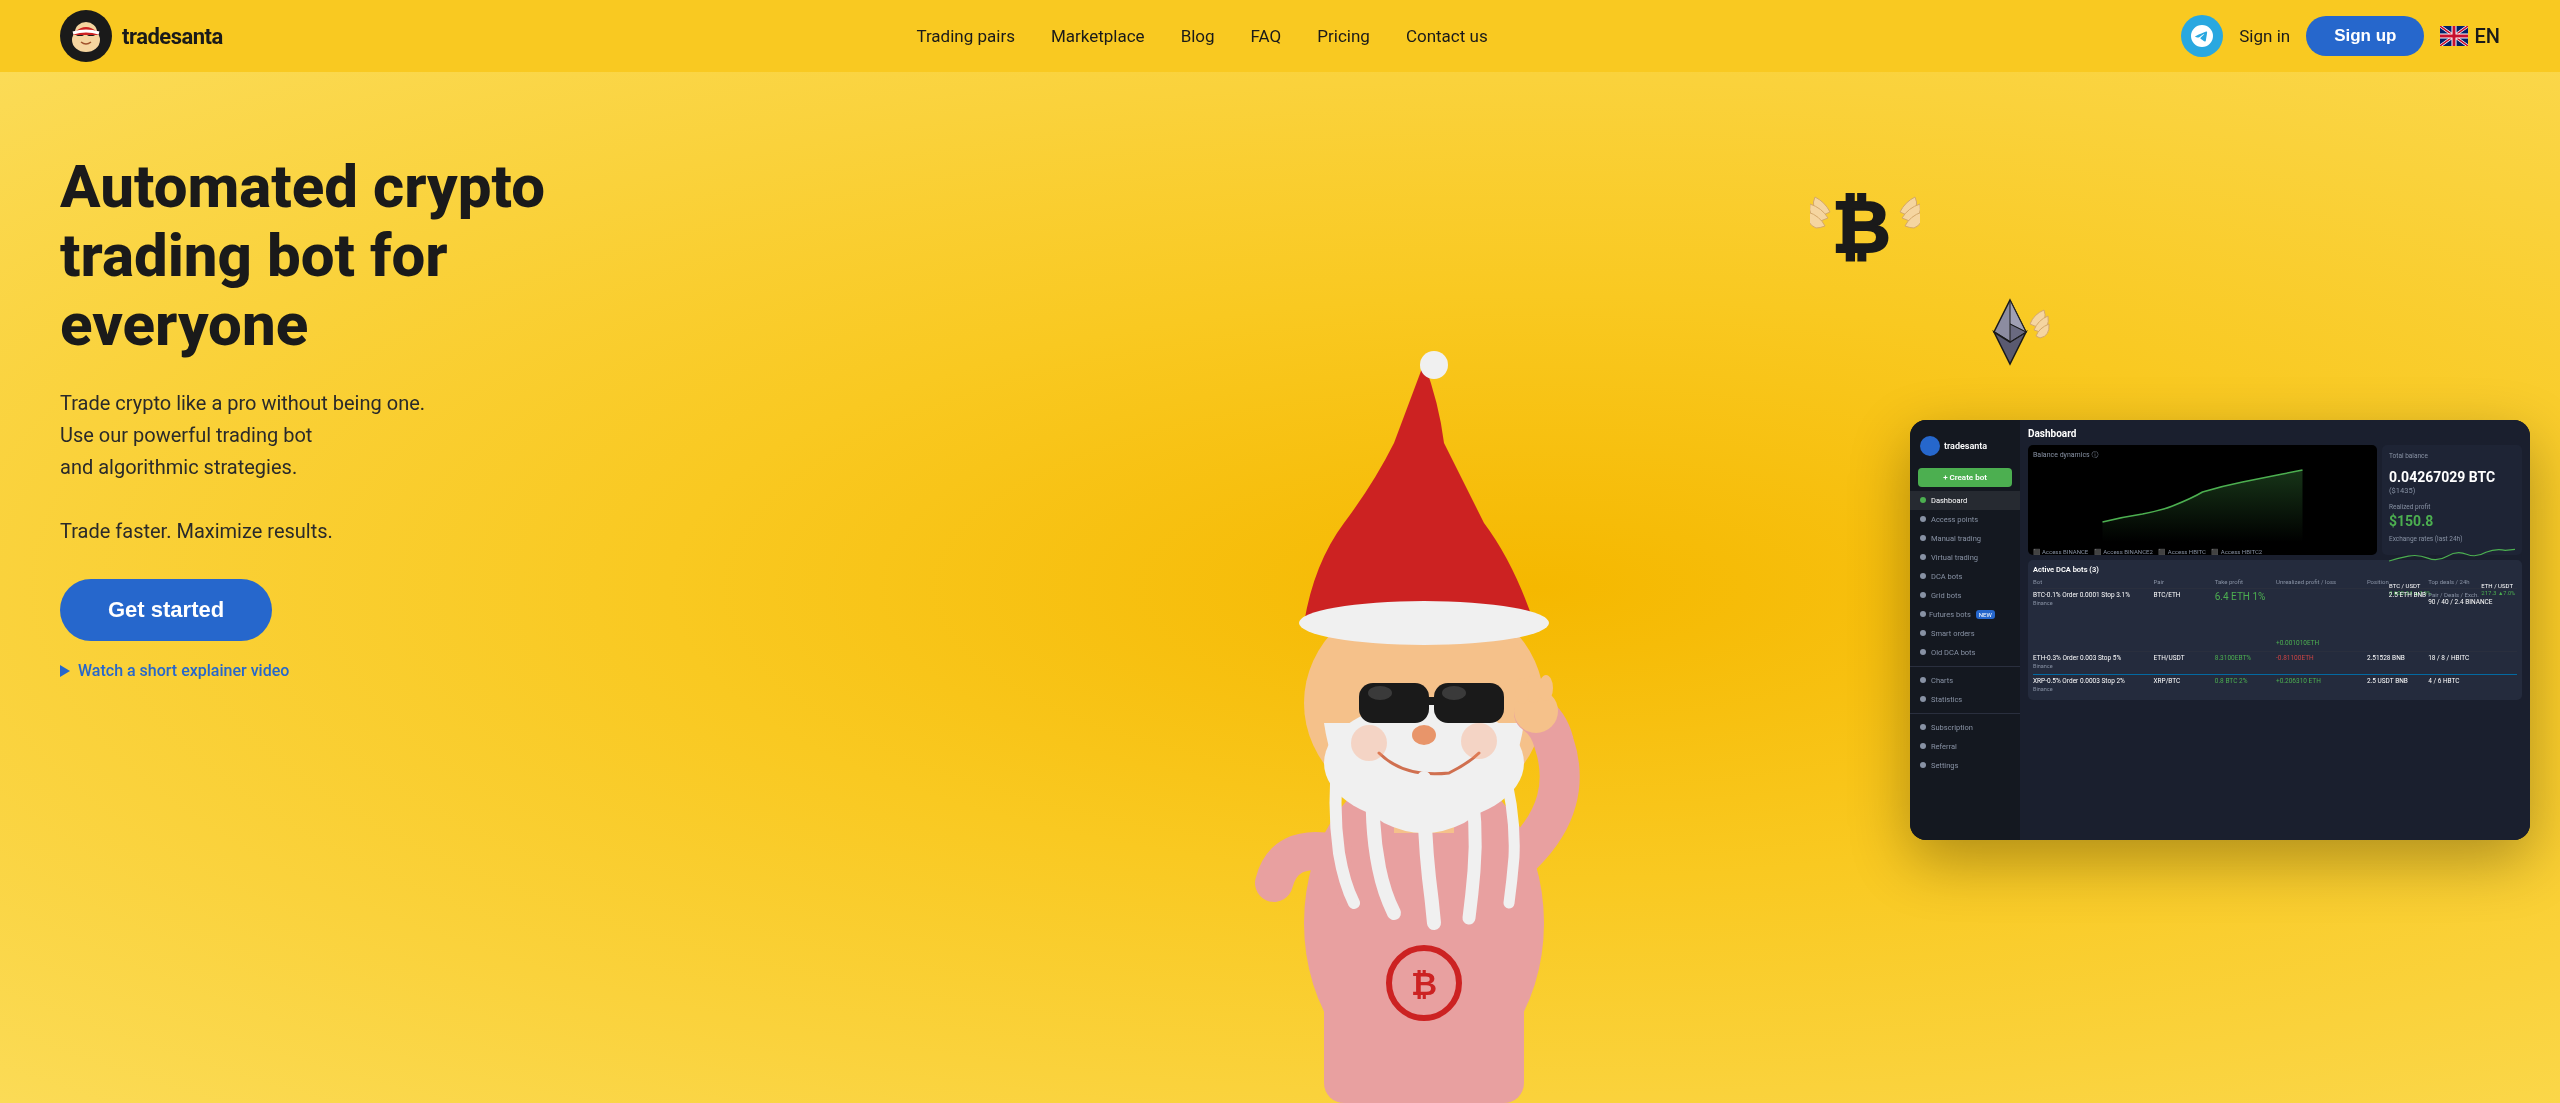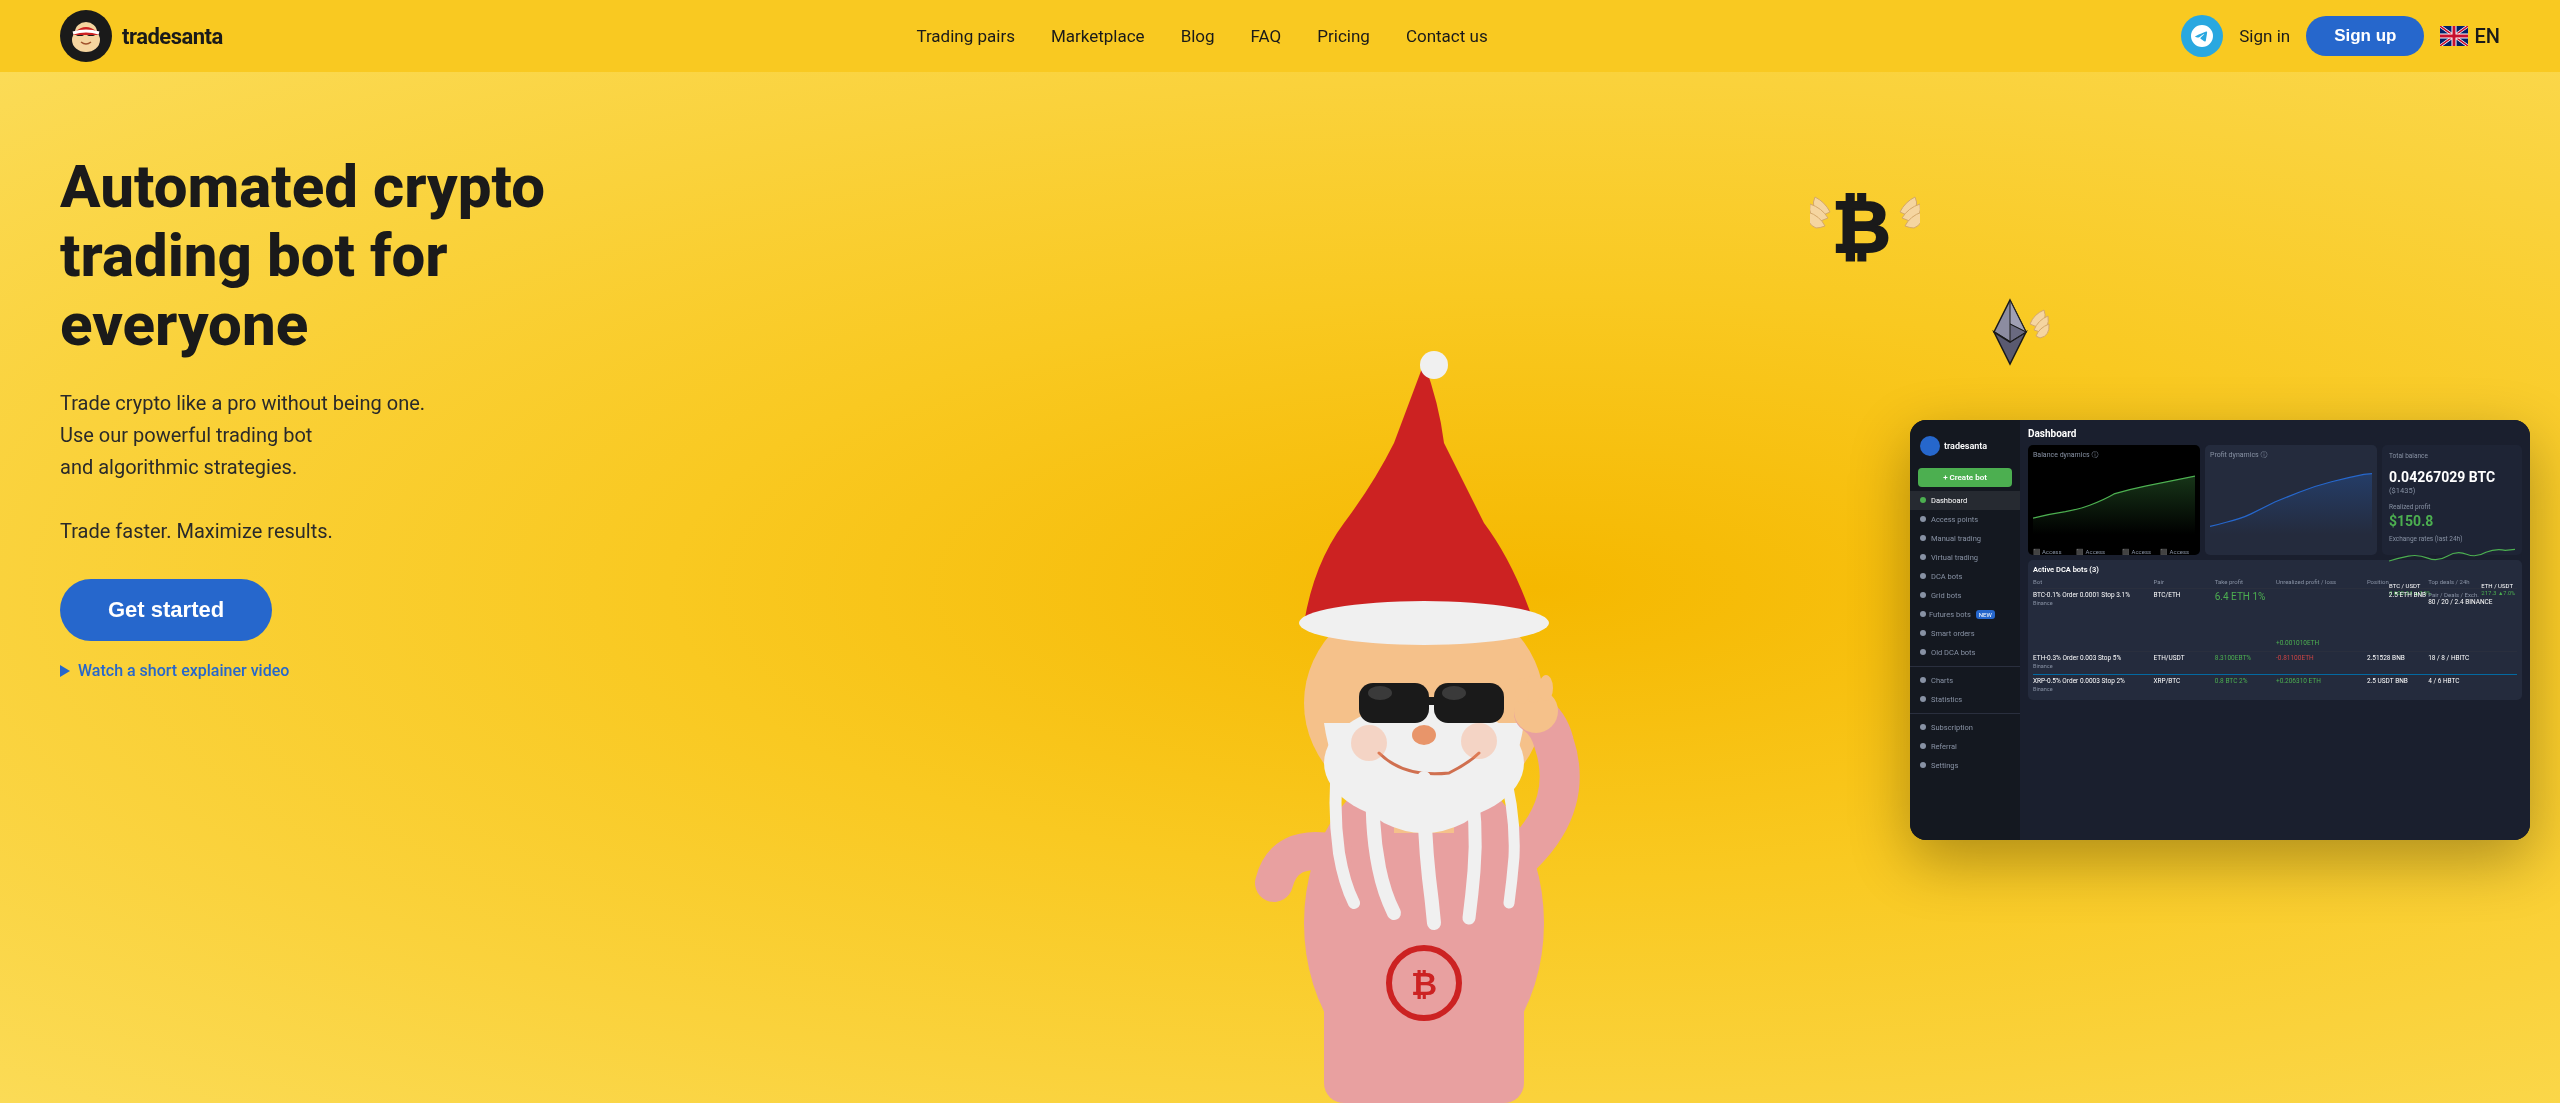--- a/index.html
+++ b/index.html
@@ -463,33 +463,20 @@
             <path d="M0,60 Q20,55 40,52 Q60,48 70,44 Q90,36 100,30 Q120,24 140,20 Q160,16 180,12 Q190,10 200,8 L200,80 L0,80Z" fill="url(#bg1)"></path>
           </svg>
           <div style="display:flex;gap:6px;margin-top:2px;">
             <span style="font-size:6px;color:#8892a4;">⬛ Access BINANCE</span>
             <span style="font-size:6px;color:#8892a4;">⬛ Access BINANCE2</span>
             <span style="font-size:6px;color:#8892a4;">⬛ Access HBITC</span>
             <span style="font-size:6px;color:#8892a4;">⬛ Access HBITC2</span>
           </div>
         </div>
 
-        <div style="flex:1;background:#242b3d;border-radius:5px;padding:5px;overflow:hidden;">
-          <div style="font-size:7px;color:#8892a4;margin-bottom:2px;">Profit dynamics ⓘ</div>
-          <svg width="100%" height="80" viewBox="0 0 200 80">
-            <defs>
-              <linearGradient id="bg2" x1="0" y1="0" x2="0" y2="1">
-                <stop offset="0%" stop-color="#2667CC" stop-opacity="0.3"></stop>
-                <stop offset="100%" stop-color="#2667CC" stop-opacity="0"></stop>
-              </linearGradient>
-            </defs>
-            <path d="M0,70 Q10,68 20,65 Q40,60 50,55 Q70,45 80,40 Q100,32 110,28 Q130,20 150,15 Q170,10 190,6 L200,5" fill="none" stroke="#2667CC" stroke-width="1.5"></path>
-            <path d="M0,70 Q10,68 20,65 Q40,60 50,55 Q70,45 80,40 Q100,32 110,28 Q130,20 150,15 Q170,10 190,6 L200,5 L200,80 L0,80Z" fill="url(#bg2)"></path>
-          </svg>
-        </div>
 
         <div style="width:140px;background:#1e2435;border-radius:5px;padding:7px;">
           <div style="font-size:6.5px;color:#8892a4;margin-bottom:9px;">Total balance</div>
           <div style="font-size:14px;color:white;font-weight:700;margin-bottom:1px;">0.04267029 BTC</div>
           <div style="font-size:7.5px;color:#8892a4;margin-bottom:8px;">($1435)</div>
           <div style="font-size:6.5px;color:#8892a4;margin-bottom:2px;">Realized profit</div>
           <div style="font-size:14px;color:#4CAF50;font-weight:700;margin-bottom:6px;">$150.8</div>
           <div style="font-size:6.5px;color:#8892a4;margin-bottom:3px;">Exchange rates (last 24h)</div>
           <svg width="100%" height="30" viewBox="0 0 130 30">
             <path d="M0,15 Q10,12 20,10 Q30,8 40,12 Q50,16 60,10 Q70,4 80,8 Q90,12 100,6 Q110,2 120,4 L130,3" fill="none" stroke="#4CAF50" stroke-width="1.2"></path>
@@ -513,21 +500,21 @@
         </div>
 
         <div style="display:grid;grid-template-columns:2fr 1fr 1fr 1.5fr 1fr 1.5fr;gap:2px;margin-bottom:2px;padding:2px 0;border-top:1px solid #2a2f3e;">
           <span style="font-size:6.5px;color:white;">BTC-0.1% Order 0.0001 Stop 3.1%<br><span style="color:#8892a4;font-size:5.5px;">Binance</span></span>
           <span style="font-size:6.5px;color:white;">BTC/ETH</span>
           <span style="font-size:10px;color:#4CAF50;">6.4 ETH 1%</span>
           <span style="font-size:6.5px;color:#4CAF50;margin-top:48px;">+0.001010ETH</span>
           <span style="font-size:6.5px;color:white;text-align:right;">2.5 ETH BNB</span>
           <div>
             <div style="font-size:6px;color:#8892a4;">Pair / Deals / Exch.</div>
-            <div style="font-size:6.5px;color:white;">80 / 20 / 2.4 BINANCE</div>
+            <div style="font-size:6.5px;color:white;">90 / 40 / 2.4 BINANCE</div>
           </div>
         </div>
 
         <div style="display:grid;grid-template-columns:2fr 1fr 1fr 1.5fr 1fr 1.5fr;gap:2px;margin-bottom:2px;padding:2px 0;border-top:1px solid #2a2f3e;">
           <span style="font-size:6.5px;color:white;">ETH-0.3% Order 0.003 Stop 5%<br><span style="color:#8892a4;font-size:5.5px;">Binance</span></span>
           <span style="font-size:6.5px;color:white;">ETH/USDT</span>
           <span style="font-size:6.5px;color:#4CAF50;">8.3100EBT%</span>
           <span style="font-size:6.5px;color:#cc4444;">-0.81100ETH</span>
           <span style="font-size:6.5px;color:white;">2.51528 BNB</span>
           <span style="font-size:6.5px;color:white;">18 / 8 / HBITC</span>

